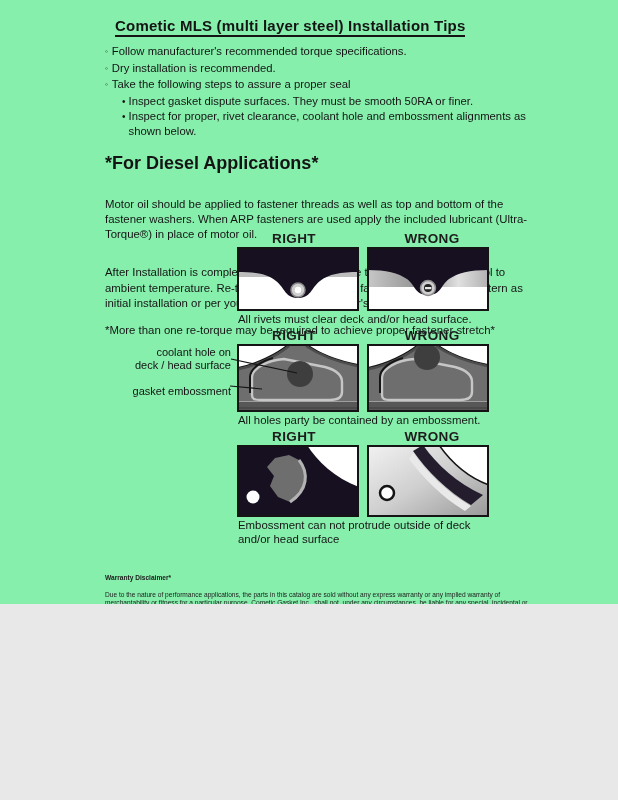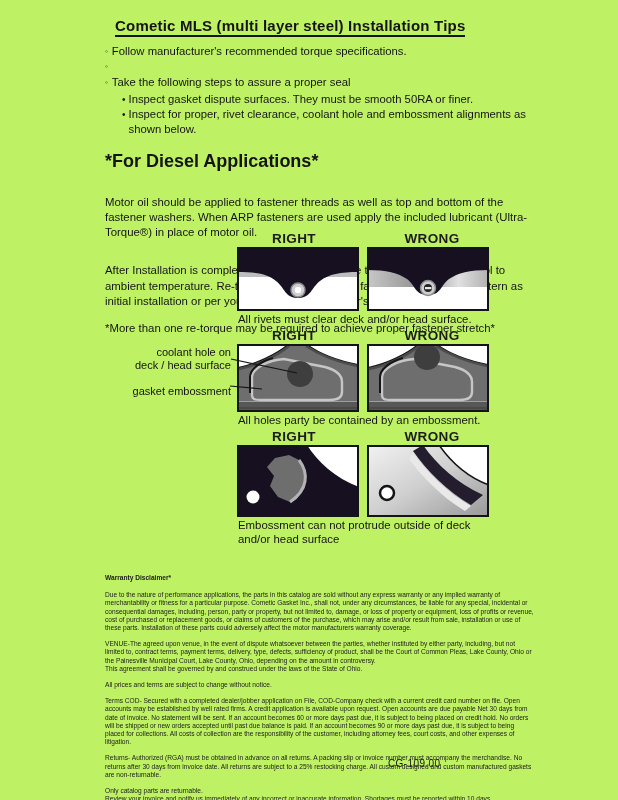--- a/index.html
+++ b/index.html
@@ -1,18 +1,18 @@
 <!DOCTYPE html>
 <html><head>
 <meta charset="utf-8">
 <style>
   html,body { margin:0; padding:0; background:#e8e8e8; }
   .page {
-    position:relative; width:618px; height:800px; margin:0 auto;
-    background:#bef264; overflow:hidden;
+    position:relative; width:618px; height:604px; margin:0 auto;
+    background:#86efac; overflow:hidden;
     font-family:"Liberation Sans", sans-serif; color:#141414;
   }
   .content { position:absolute; left:105px; top:17px; width:433px; }
   .title {
     margin:0 0 0 10px; display:inline-block;
     font-size:15px; font-weight:bold; letter-spacing:0.2px;
     border-bottom:2px solid #141414; padding-bottom:1px;
   }
   ul.tips { list-style:none; margin:7px 0 0 0; padding:0; font-size:11.3px; line-height:14.6px; }
   ul.tips li { display:flex; align-items:baseline; }
@@ -50,20 +50,21 @@
   <div class="content">
     <h1 class="title">Cometic MLS (multi layer steel) Installation Tips</h1>
 
     <ul class="tips">
       <li class="lvl1">
           <span class="mk1">◦</span>
           <span>Follow manufacturer's recommended torque specifications.</span>
         </li>
       <li class="lvl1">
           <span class="mk1">◦</span>
+          <span>Dry installation is recommended.</span>
         </li>
       <li class="lvl1">
           <span class="mk1">◦</span>
           <span>Take the following steps to assure a proper seal</span>
         </li>
       <li class="lvl2">
           <span class="mk2">•</span>
           <span>Inspect gasket dispute surfaces.  They must be smooth 50RA or finer.</span>
         </li>
       <li class="lvl2">

